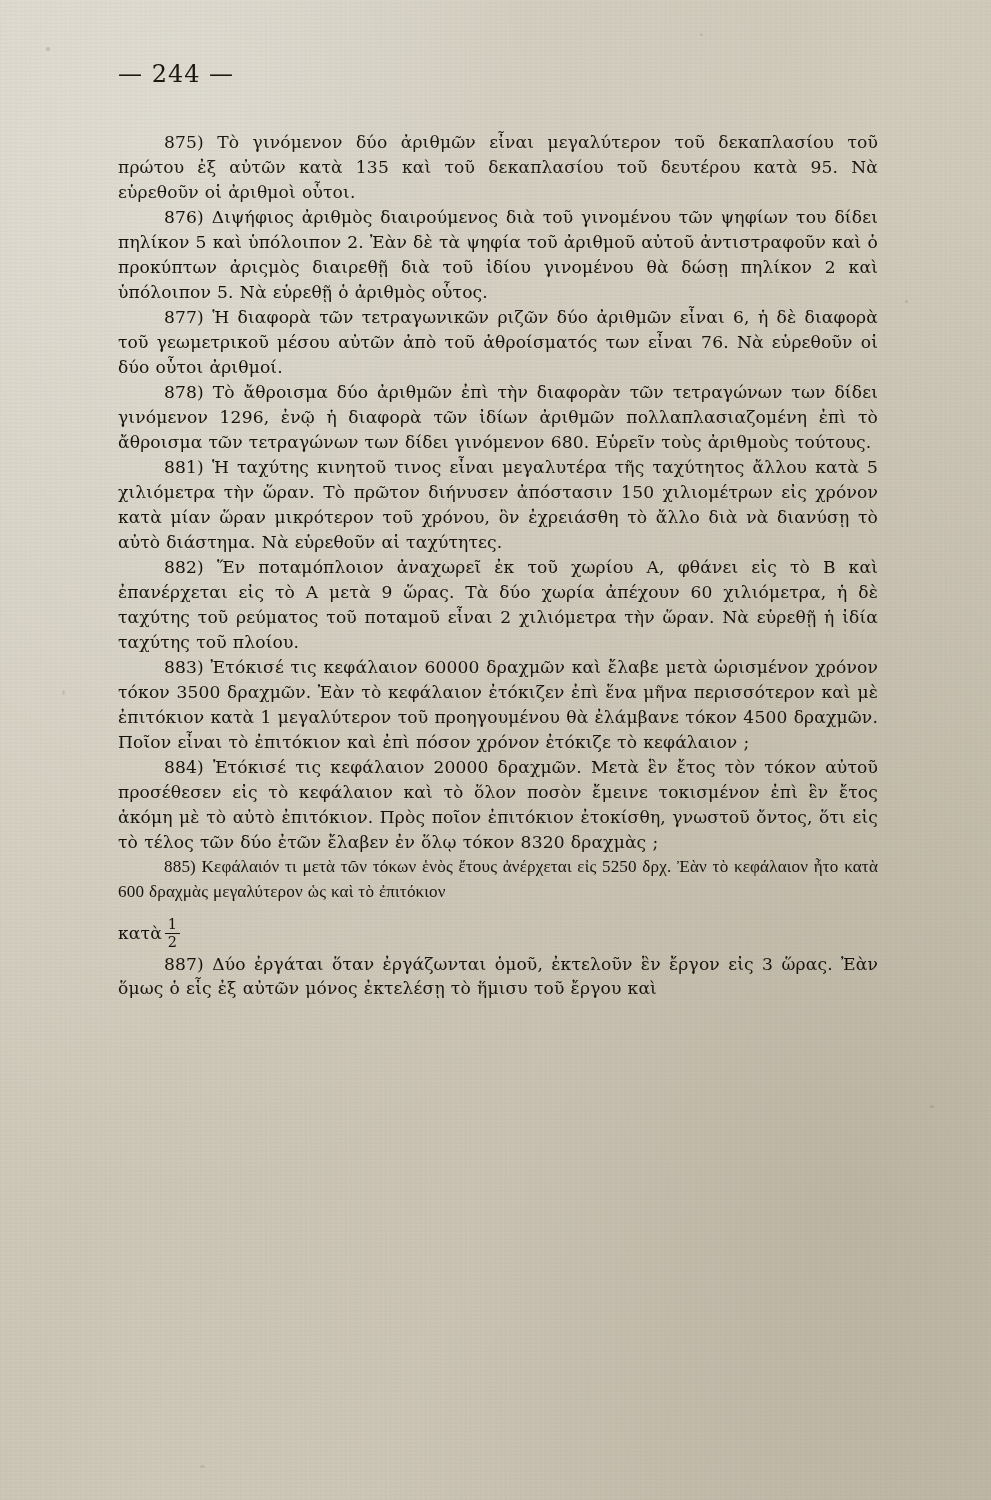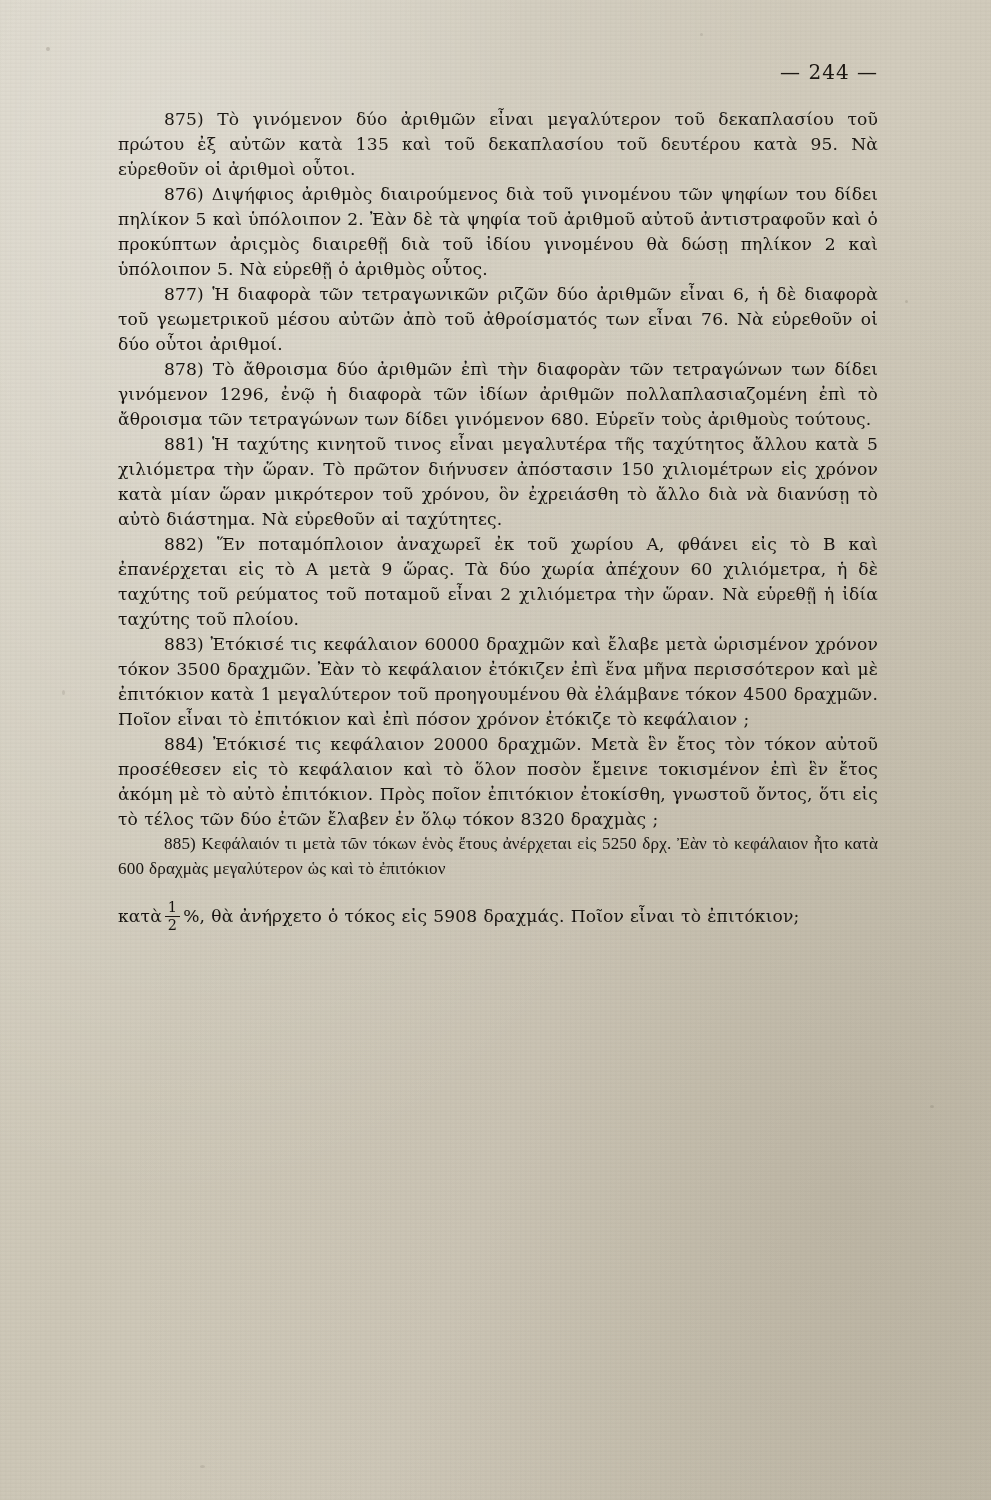--- a/index.html
+++ b/index.html
@@ -42,24 +42,24 @@
     border-radius: 50%;
     pointer-events: none;
   }
   .content {
     position: absolute;
     left: 118px;
     top: 60px;
     width: 760px;
   }
   .page-number {
-    text-align: right;
-    font-size: 20px;
+    text-align: left;
+    font-size: 24px;
     letter-spacing: 1px;
-    margin-bottom: 23px;
+    margin-bottom: 42px;
     color: #1c1712;
   }
   .body-text {
     font-size: 17.1px;
     line-height: 1.455;
     text-align: justify;
     color: #16120e;
     letter-spacing: 0.15px;
     word-spacing: 0.5px;
   }
@@ -117,20 +117,21 @@
       <p class="para">876) Διψήφιος ἀριθμὸς διαιρούμενος διὰ τοῦ γινομένου τῶν ψηφίων του δίδει πηλίκον 5 καὶ ὑπόλοιπον 2. Ἐὰν δὲ τὰ ψηφία τοῦ ἀριθμοῦ αὐτοῦ ἀντιστραφοῦν καὶ ὁ προκύπτων ἀριςμὸς διαιρεθῇ διὰ τοῦ ἰδίου γινομένου θὰ δώσῃ πηλίκον 2 καὶ ὑπόλοιπον 5. Νὰ εὑρεθῇ ὁ ἀριθμὸς οὗτος.</p>
       <p class="para">877) Ἡ διαφορὰ τῶν τετραγωνικῶν ριζῶν δύο ἀριθμῶν εἶναι 6, ἡ δὲ διαφορὰ τοῦ γεωμετρικοῦ μέσου αὐτῶν ἀπὸ τοῦ ἀθροίσματός των εἶναι 76. Νὰ εὑρεθοῦν οἱ δύο οὗτοι ἀριθμοί.</p>
       <p class="para">878) Τὸ ἄθροισμα δύο ἀριθμῶν ἐπὶ τὴν διαφορὰν τῶν τετραγώνων των δίδει γινόμενον 1296, ἐνῷ ἡ διαφορὰ τῶν ἰδίων ἀριθμῶν πολλαπλασιαζομένη ἐπὶ τὸ ἄθροισμα τῶν τετραγώνων των δίδει γινόμενον 680. Εὑρεῖν τοὺς ἀριθμοὺς τούτους.</p>
       <p class="para">881) Ἡ ταχύτης κινητοῦ τινος εἶναι μεγαλυτέρα τῆς ταχύτητος ἄλλου κατὰ 5 χιλιόμετρα τὴν ὥραν. Τὸ πρῶτον διήνυσεν ἀπόστασιν 150 χιλιομέτρων εἰς χρόνον κατὰ μίαν ὥραν μικρότερον τοῦ χρόνου, ὃν ἐχρειάσθη τὸ ἄλλο διὰ νὰ διανύσῃ τὸ αὐτὸ διάστημα. Νὰ εὑρεθοῦν αἱ ταχύτητες.</p>
       <p class="para">882) Ἕν ποταμόπλοιον ἀναχωρεῖ ἐκ τοῦ χωρίου Α, φθάνει εἰς τὸ Β καὶ ἐπανέρχεται εἰς τὸ Α μετὰ 9 ὥρας. Τὰ δύο χωρία ἀπέχουν 60 χιλιόμετρα, ἡ δὲ ταχύτης τοῦ ρεύματος τοῦ ποταμοῦ εἶναι 2 χιλιόμετρα τὴν ὥραν. Νὰ εὑρεθῇ ἡ ἰδία ταχύτης τοῦ πλοίου.</p>
       <p class="para">883) Ἐτόκισέ τις κεφάλαιον 60000 δραχμῶν καὶ ἔλαβε μετὰ ὡρισμένον χρόνον τόκον 3500 δραχμῶν. Ἐὰν τὸ κεφάλαιον ἐτόκιζεν ἐπὶ ἕνα μῆνα περισσότερον καὶ μὲ ἐπιτόκιον κατὰ 1 μεγαλύτερον τοῦ προηγουμένου θὰ ἐλάμβανε τόκον 4500 δραχμῶν. Ποῖον εἶναι τὸ ἐπιτόκιον καὶ ἐπὶ πόσον χρόνον ἐτόκιζε τὸ κεφάλαιον ;</p>
       <p class="para">884) Ἐτόκισέ τις κεφάλαιον 20000 δραχμῶν. Μετὰ ἓν ἔτος τὸν τόκον αὐτοῦ προσέθεσεν εἰς τὸ κεφάλαιον καὶ τὸ ὅλον ποσὸν ἔμεινε τοκισμένον ἐπὶ ἓν ἔτος ἀκόμη μὲ τὸ αὐτὸ ἐπιτόκιον. Πρὸς ποῖον ἐπιτόκιον ἐτοκίσθη, γνωστοῦ ὄντος, ὅτι εἰς τὸ τέλος τῶν δύο ἐτῶν ἔλαβεν ἐν ὅλῳ τόκον 8320 δραχμὰς ;</p>
 
       <p class="para tight">885) Κεφάλαιόν τι μετὰ τῶν τόκων ἑνὸς ἔτους ἀνέρχεται εἰς 5250 δρχ. Ἐὰν τὸ κεφάλαιον ἦτο κατὰ 600 δραχμὰς μεγαλύτερον ὡς καὶ τὸ ἐπιτόκιον</p>
 
-      <p class="para" style="text-indent:0; margin-top:19px; text-align:left;">
-        <span>κατὰ</span><span class="frac"><span class="num">1</span><span class="den">2</span></span><span>%, θὰ ἀνήρχετο ὁ τόκος εἰς 5908 δραχμάς. Ποῖον εἶναι τὸ ἐπιτόκιον;</span>
+      <p class="para" style="text-indent:0; margin-top:13px; text-align:left;">
+        <span>κατὰ</span><span class="frac"><span class="num">1</span><span class="den">2</span></span>
       </p>
 
+      <p class="para">887) Δύο ἐργάται ὅταν ἐργάζωνται ὁμοῦ, ἐκτελοῦν ἓν ἔργον εἰς 3 ὥρας. Ἐὰν ὅμως ὁ εἷς ἐξ αὐτῶν μόνος ἐκτελέσῃ τὸ ἥμισυ τοῦ ἔργου καὶ</p>
 
     </div>
   </div>
 </div>
 
 </body></html>

